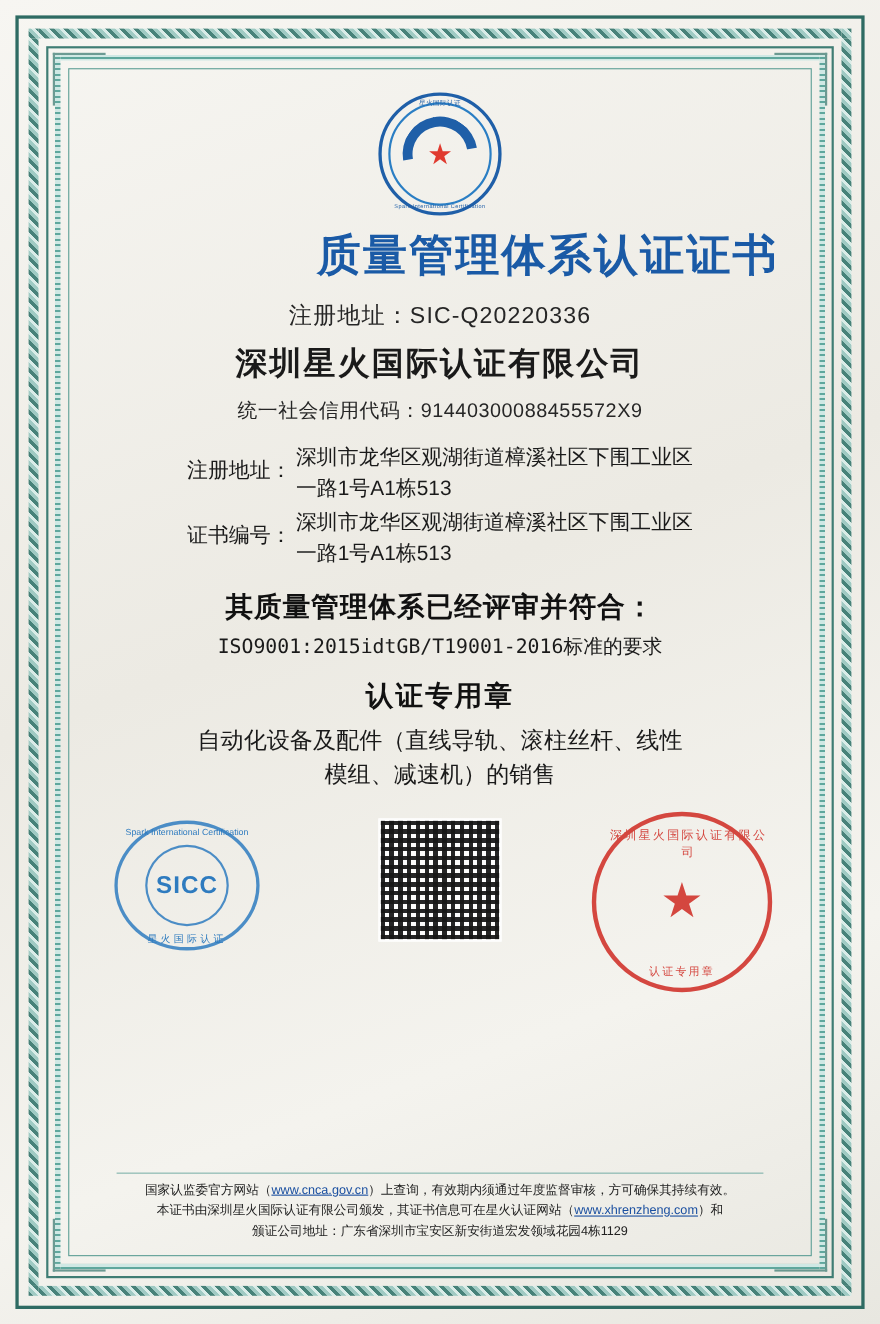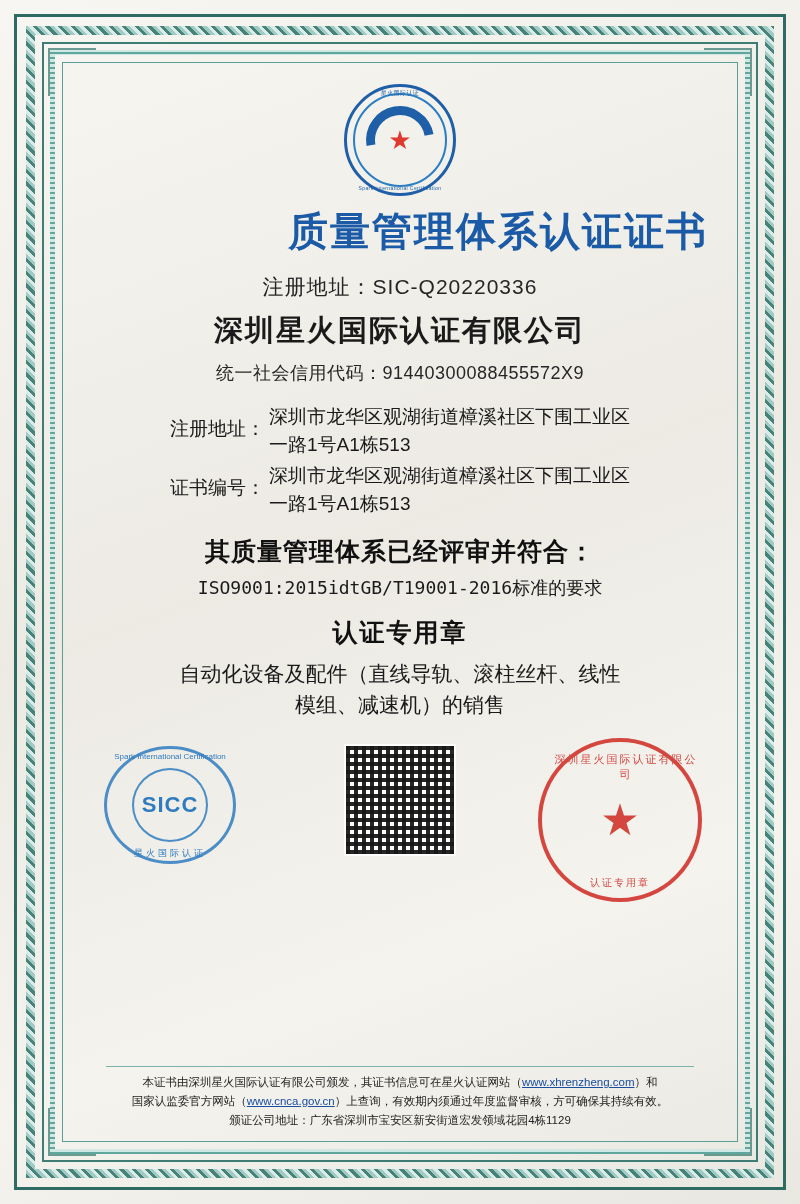--- a/index.html
+++ b/index.html
@@ -399,22 +399,22 @@
       <div class="red-stamp">
         <div class="ring-text-top">深圳星火国际认证有限公司</div>
         <div class="star">★</div>
         <div class="ring-text-bot">认证专用章</div>
       </div>
     </div>
 
     <div class="footer">
       <div class="footer-sep"></div>
       <div>
+        <span>国家认监委官方网站（</span><span class="url">www.cnca.gov.cn</span><span>）上查询，有效期内须通过年度监督审核，方可确保其持续有效。</span>
+      </div>
+      <div>
         <span>本证书由深圳星火国际认证有限公司颁发，其证书信息可在星火认证网站（</span><span class="url">www.xhrenzheng.com</span><span>）和</span>
-      </div>
-      <div>
-        <span>国家认监委官方网站（</span><span class="url">www.cnca.gov.cn</span><span>）上查询，有效期内须通过年度监督审核，方可确保其持续有效。</span>
       </div>
       <div>颁证公司地址：广东省深圳市宝安区新安街道宏发领域花园4栋1129</div>
     </div>
 
   </div>
 </div>
 
 </body></html>

